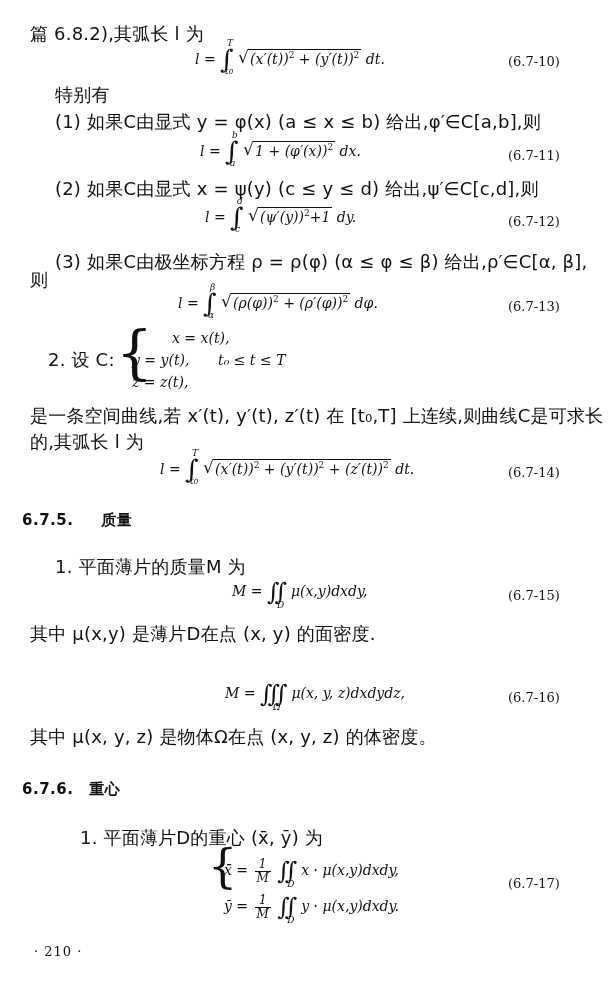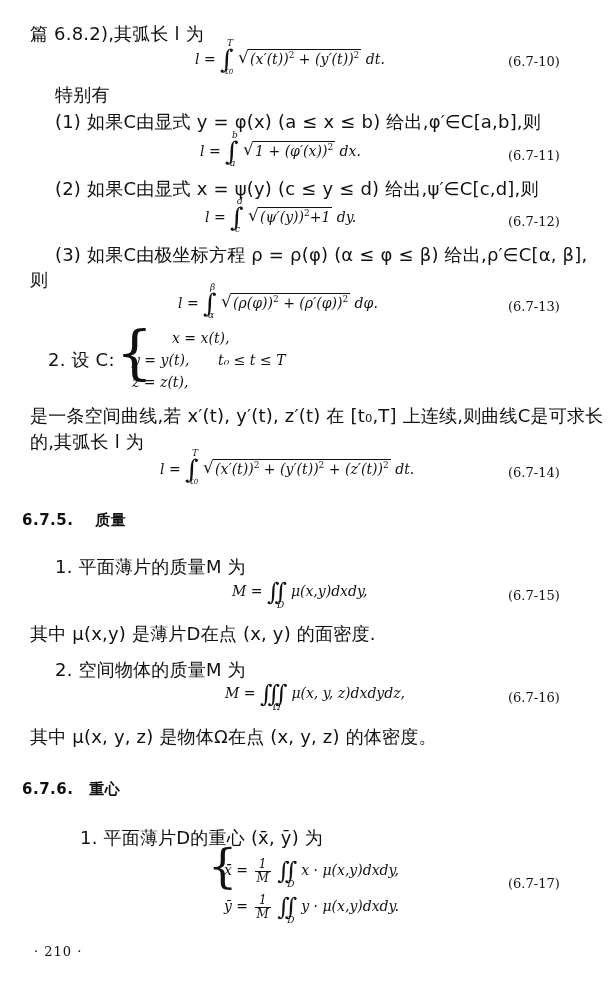--- a/index.html
+++ b/index.html
@@ -182,21 +182,21 @@
   <div class="tag" style="left:508px; top:148px;">(6.7-11)</div>
 
   <div class="line body-text cjk" style="left:55px; top:177px;">(2) 如果C由显式 x = ψ(y) (c ≤ y ≤ d) 给出,ψ′∈C[c,d],则</div>
 
   <div class="line formula" style="left:205px; top:206px;">
     l&nbsp;=&nbsp;<span class="int">∫<span class="lim-up">d</span><span class="lim-dn">c</span></span>
     <span class="sqrt"><span class="radical">√</span><span class="under">(ψ′(y))<span class="sup">2</span>+1</span></span>&nbsp;dy.
   </div>
   <div class="tag" style="left:508px; top:214px;">(6.7-12)</div>
 
-  <div class="line body-text cjk" style="left:55px; top:243px;">(3) 如果C由极坐标方程 ρ = ρ(φ) (α ≤ φ ≤ β) 给出,ρ′∈C[α, β],</div>
+  <div class="line body-text cjk" style="left:55px; top:250px;">(3) 如果C由极坐标方程 ρ = ρ(φ) (α ≤ φ ≤ β) 给出,ρ′∈C[α, β],</div>
   <div class="line body-text cjk" style="left:30px; top:268px;">则</div>
 
   <div class="line formula" style="left:178px; top:292px;">
     l&nbsp;=&nbsp;<span class="int">∫<span class="lim-up">β</span><span class="lim-dn">α</span></span>
     <span class="sqrt"><span class="radical">√</span><span class="under">(ρ(φ))<span class="sup">2</span> + (ρ′(φ))<span class="sup">2</span></span></span>&nbsp;dφ.
   </div>
   <div class="tag" style="left:508px; top:299px;">(6.7-13)</div>
 
   <div class="line body-text cjk" style="left:48px; top:348px;">2. 设 C:</div>
   <div class="brace brace-tall" style="left:116px; top:324px;">{</div>
@@ -209,33 +209,32 @@
   <div class="line body-text cjk" style="left:30px; top:430px;">的,其弧长 l 为</div>
 
   <div class="line formula" style="left:160px; top:458px;">
     l&nbsp;=&nbsp;<span class="int">∫<span class="lim-up">T</span><span class="lim-dn">t<span style="font-size:7px;">0</span></span></span>
     <span class="sqrt"><span class="radical">√</span><span class="under">(x′(t))<span class="sup">2</span> + (y′(t))<span class="sup">2</span> + (z′(t))<span class="sup">2</span></span></span>&nbsp;dt.
   </div>
   <div class="tag" style="left:508px; top:465px;">(6.7-14)</div>
 
   <div class="section-head" style="left:22px; top:511px;">
     <span>6.7.5.</span>
-    <span style="margin-left:16px;">质量</span>
+    <span style="margin-left:22px;">质量</span>
   </div>
 
   <div class="line body-text cjk" style="left:55px; top:555px;">1. 平面薄片的质量M 为</div>
 
   <div class="line formula" style="left:232px; top:583px;">
     M&nbsp;=&nbsp;<span class="dint">∫∫<span class="sub" style="left:10px;">D</span></span>&nbsp;&nbsp;μ(x,y)dxdy,
   </div>
   <div class="tag" style="left:508px; top:588px;">(6.7-15)</div>
 
   <div class="line body-text cjk" style="left:30px; top:622px;">其中 μ(x,y) 是薄片D在点 (x, y) 的面密度.</div>
 
-  <div class="line body-text cjk" style="left:55px; top:658px;">2. 空间物体的质量M 为</div>
 
   <div class="line formula" style="left:225px; top:685px;">
     M&nbsp;=&nbsp;<span class="tint">∫∫∫<span class="sub" style="left:13px;">Ω</span></span>&nbsp;&nbsp;μ(x, y, z)dxdydz,
   </div>
   <div class="tag" style="left:508px; top:690px;">(6.7-16)</div>
 
   <div class="line body-text cjk" style="left:30px; top:725px;">其中 μ(x, y, z) 是物体Ω在点 (x, y, z) 的体密度。</div>
 
   <div class="section-head" style="left:22px; top:780px;">
     <span>6.7.6.</span>

